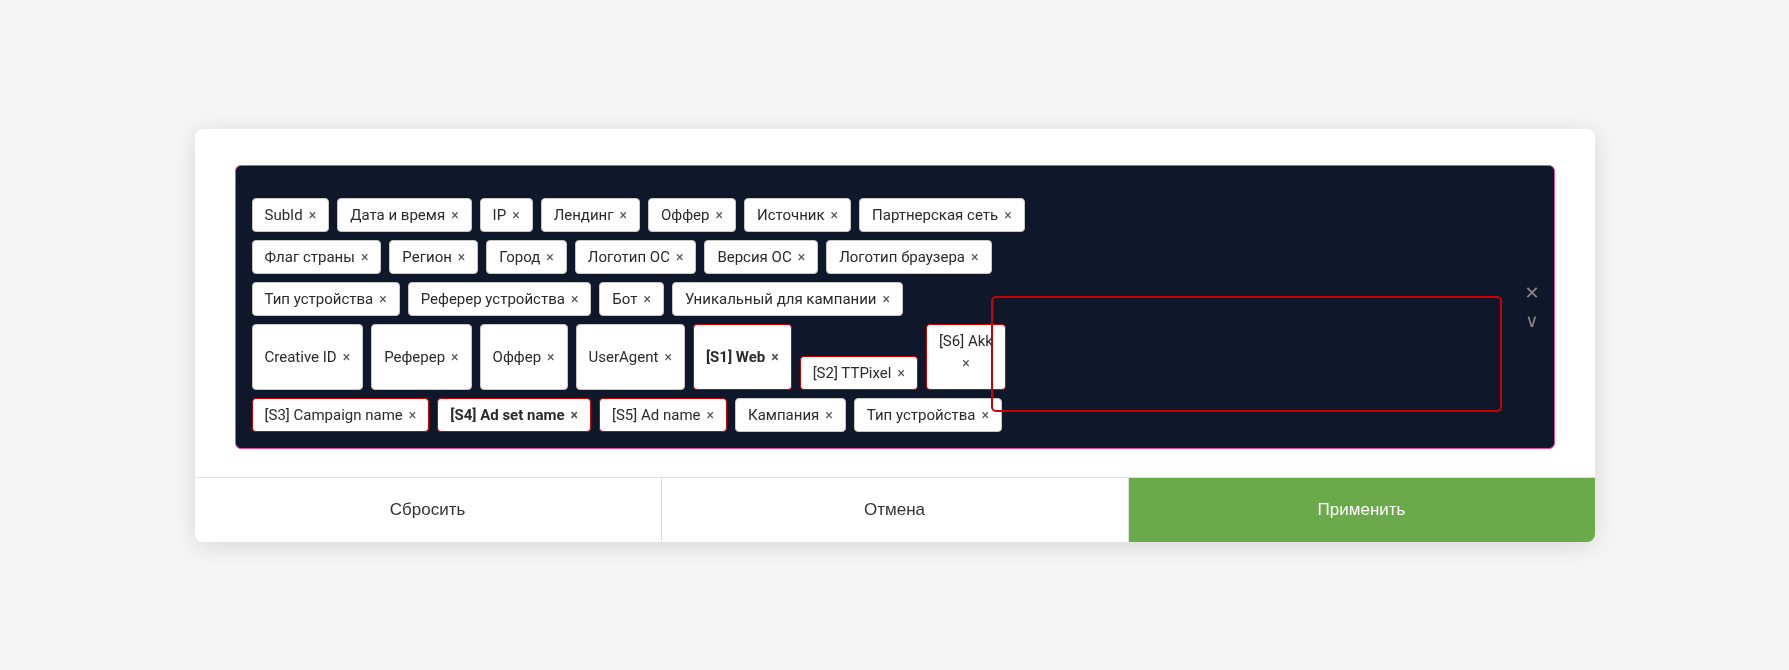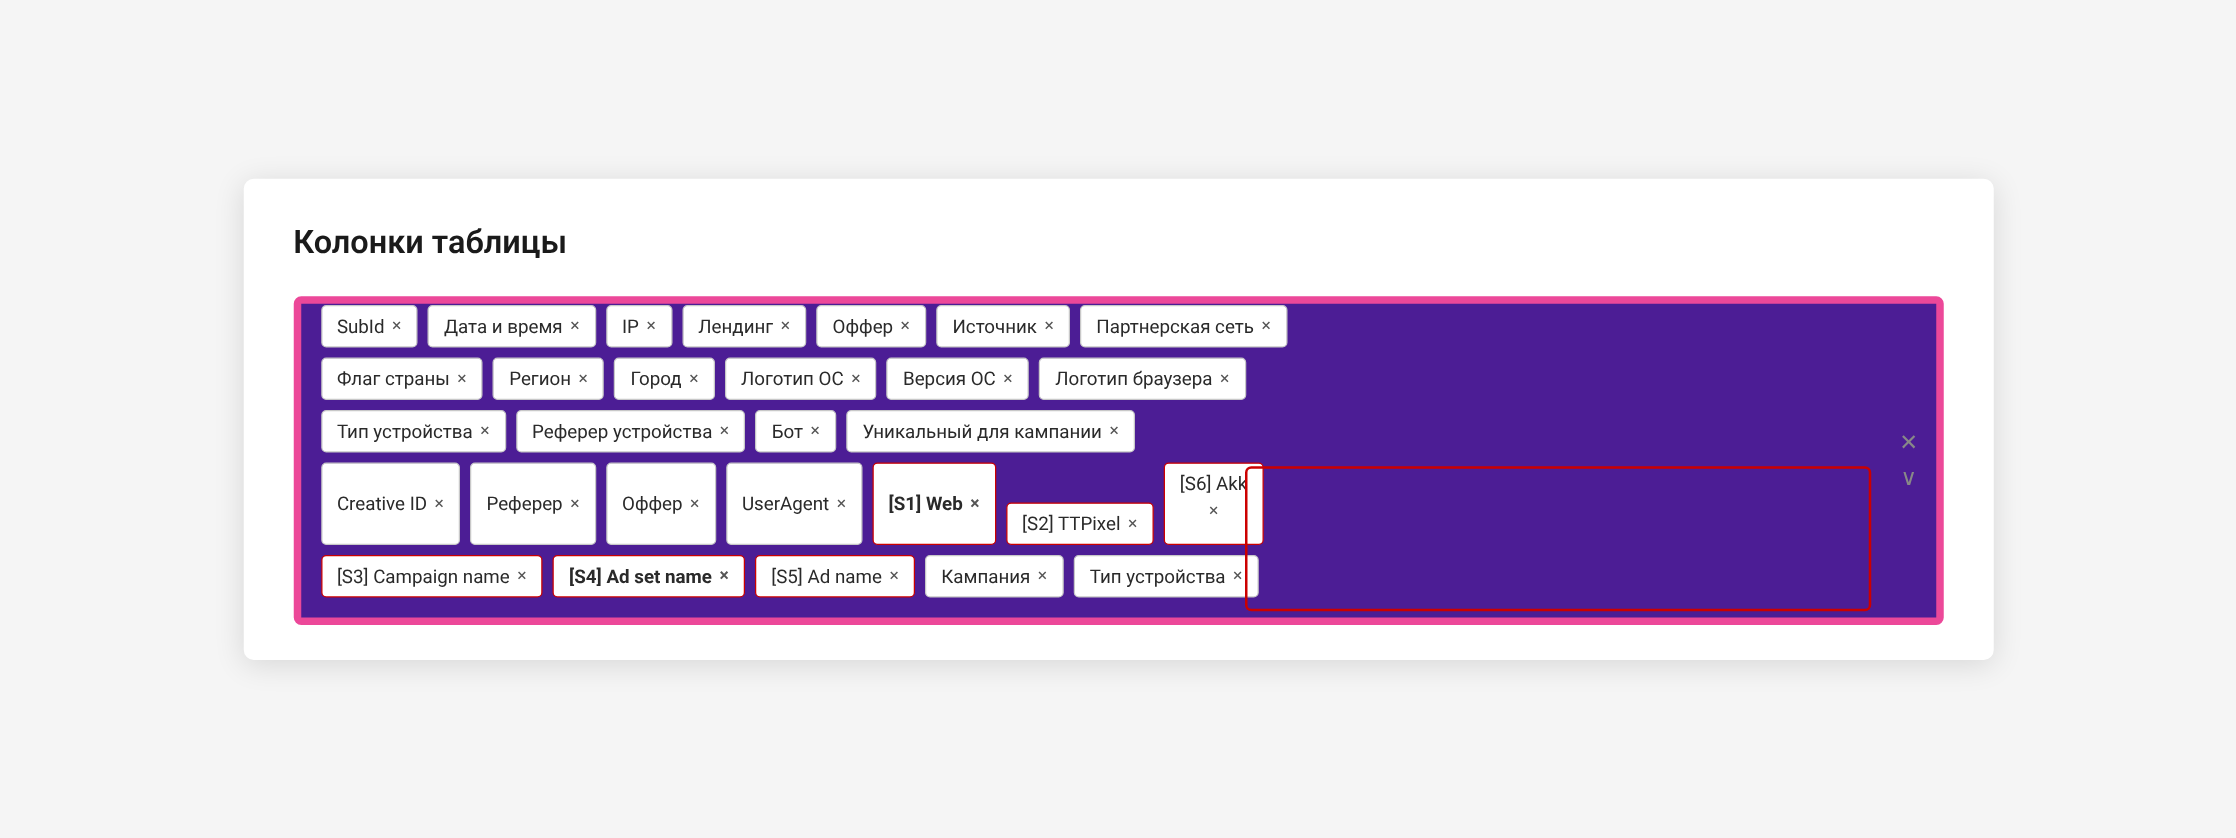--- a/index.html
+++ b/index.html
@@ -23,24 +23,24 @@
     .dialog-body {
       padding: 36px 40px 28px 40px;
     }
     .dialog-title {
       font-size: 26px;
       font-weight: 600;
       color: #1a1a1a;
       margin-bottom: 28px;
     }
     .tags-container {
-      border: 6px solid #ec4899;
+      border: 1px solid #ec4899;
       border-radius: 6px;
-      padding: 1px 52px 16px 16px;
-      background: #4c1d95;
+      padding: 32px 52px 16px 16px;
+      background: #0f172a;
       position: relative;
       min-height: 220px;
     }
     .tags-rows {
       display: flex;
       flex-direction: column;
       gap: 8px;
     }
     .tags-row {
       display: flex;
@@ -106,21 +106,20 @@
     .footer-btn.primary {
       background: #6aaa4a;
       color: #fff;
     }
   </style>
 </head>
 <body>
 
 <div class="dialog">
   <div class="dialog-body">
-    <h2 class="dialog-title">Колонки таблицы</h2>
 
     <div class="tags-container">
       <div class="tags-rows">
 
         <div class="tags-row">
           <span class="tag">
               <span>SubId</span>
               <span class="tag-close">×</span>
             </span>
           <span class="tag">
@@ -263,13 +262,18 @@
         pointer-events: none;
       "></div>
 
       <div class="side-controls">
         <button class="side-btn">✕</button>
         <button class="side-btn">∨</button>
       </div>
     </div>
   </div>
 
+  <div class="dialog-footer">
+    <button class="footer-btn">Сбросить</button>
+    <button class="footer-btn">Отмена</button>
+    <button class="footer-btn primary">Применить</button>
+  </div>
 </div>
 
 </body></html>

